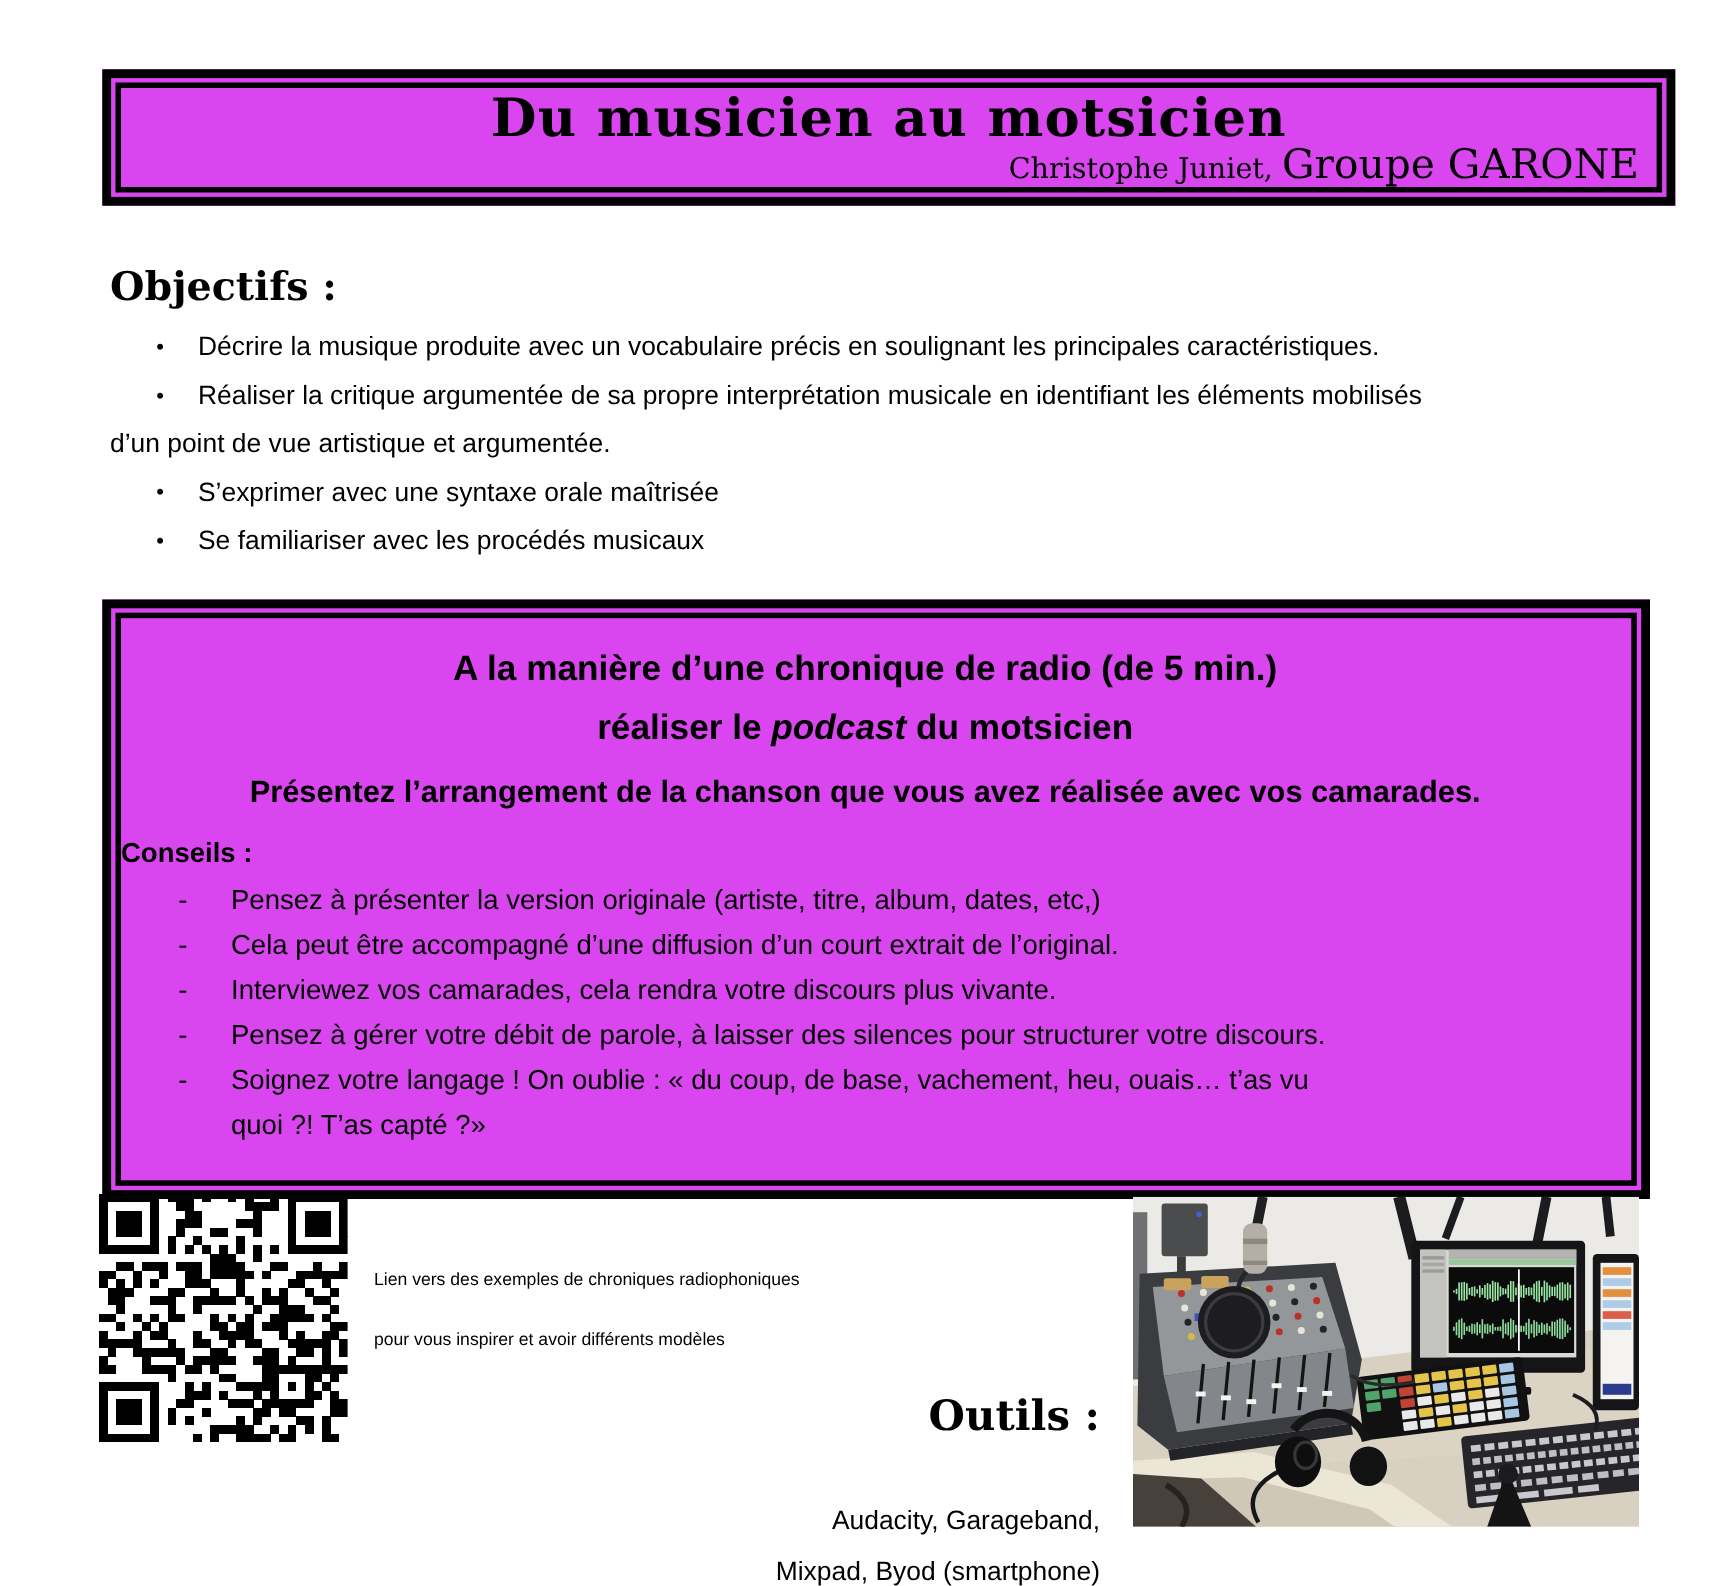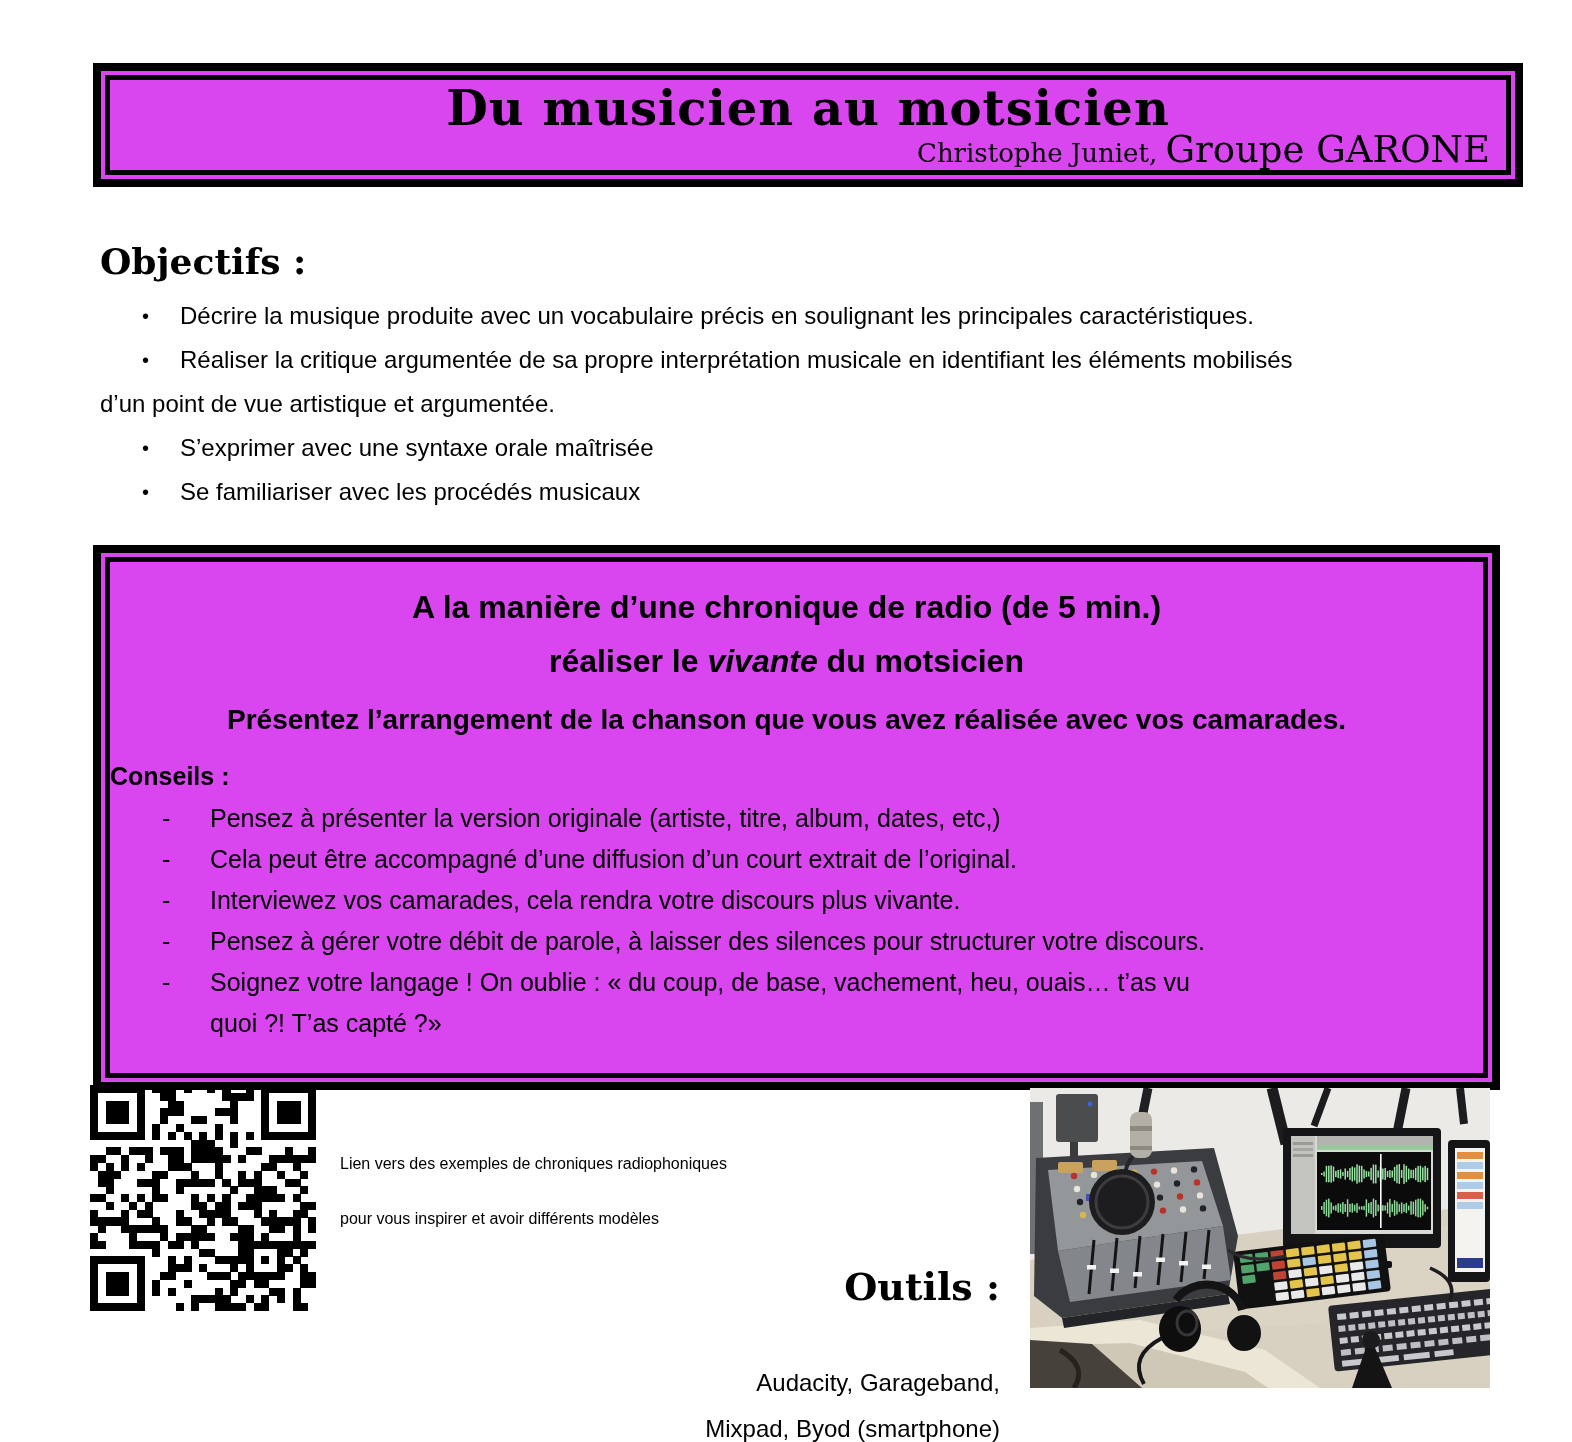--- a/index.html
+++ b/index.html
@@ -75,21 +75,21 @@
       <div class="obj-row">
         <span class="marker">•</span>
         <span>Se familiariser avec les procédés musicaux</span>
       </div>
     </div>
   </section>
 
   <div class="dbox task-box">
     <div class="dbox-inner task-inner">
       <div class="task-title">A la manière d’une chronique de radio (de 5 min.)</div>
-      <div class="task-title" style="margin-top:0;"><span>réaliser le </span><span class="it">vivante</span><span> du motsicien</span></div>
+      <div class="task-title" style="margin-top:0;"><span>réaliser le </span><span class="it">podcast</span><span> du motsicien</span></div>
       <div class="task-subtitle">Présentez l’arrangement de la chanson que vous avez réalisée avec vos camarades.</div>
       <div class="advice-heading">Conseils :</div>
       <div class="advice-list">
         <div class="advice-row">
           <span class="marker">-</span>
           <span>Pensez à présenter la version originale (artiste, titre, album, dates, etc,)</span>
         </div>
         <div class="advice-row">
           <span class="marker">-</span>
           <span>Cela peut être accompagné d’une diffusion d’un court extrait de l’original.</span>

